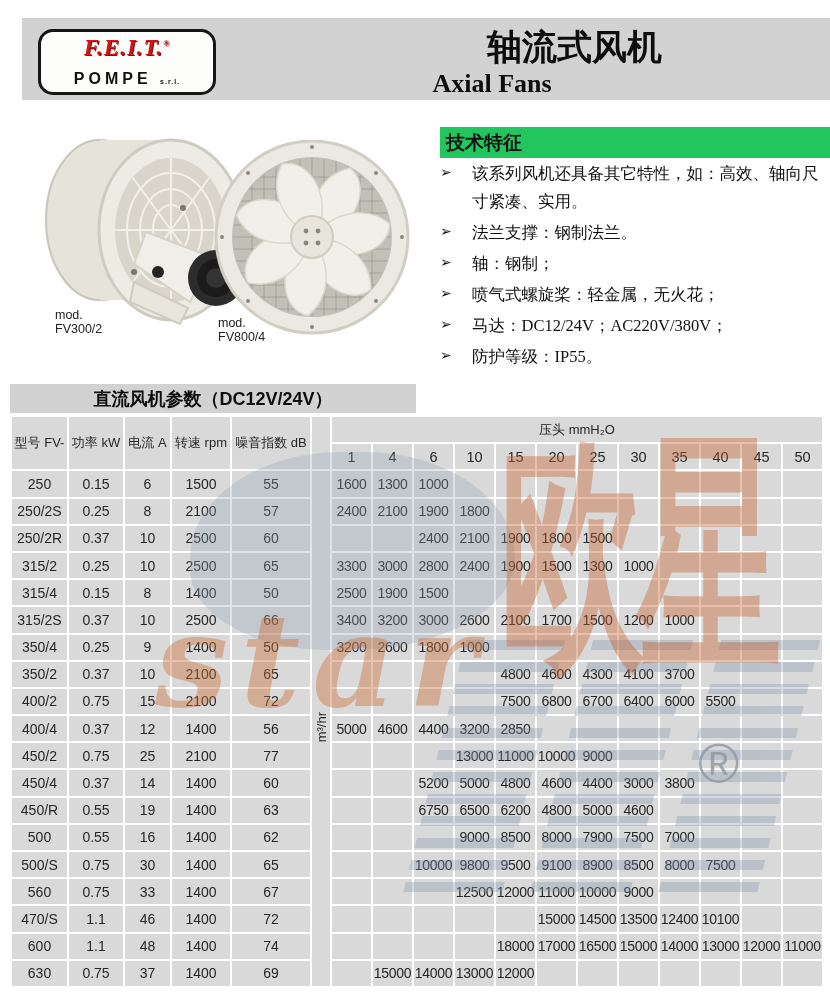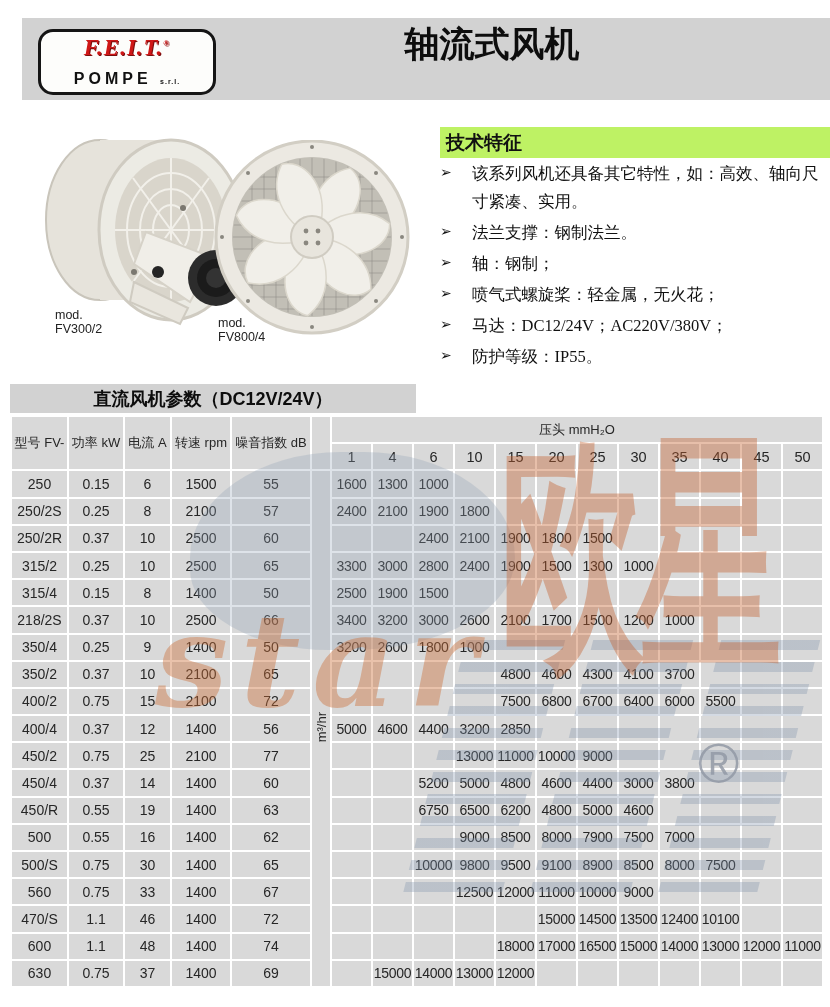--- a/index.html
+++ b/index.html
@@ -12,30 +12,30 @@
   .header-band{position:absolute;left:22px;top:18px;width:808px;height:82px;background:#d2d2d2;}
   .logo{position:absolute;left:16px;top:11px;width:172px;height:60px;background:#fdfdfb;
         border:3.5px solid #151515;border-radius:15px;display:flex;flex-direction:column;
         align-items:center;justify-content:center;gap:10px;}
   .logo-brand{font-family:"Liberation Serif",serif;font-weight:bold;font-style:italic;
         color:#cf1717;font-size:23px;letter-spacing:1px;line-height:1;text-shadow:1px 1px 0 #7a0d0d;}
   .logo-reg{font-size:8px;vertical-align:super;color:#cf1717;}
   .logo-sub{font-weight:bold;color:#111;font-size:16px;letter-spacing:4px;line-height:1.2;}
   .logo-srl{font-size:7px;letter-spacing:1px;color:#111;font-weight:bold;}
   .title-block{position:absolute;left:300px;top:8px;width:340px;text-align:center;}
-  .title-zh{font-family:Liberation Mono, monospace;font-weight:bold;font-size:35px;color:#0d0d0d;line-height:1.25;}
+  .title-zh{font-family:Liberation Serif, serif;font-weight:bold;font-size:35px;color:#0d0d0d;line-height:1.25;text-align:right;}
   .title-en{font-family:"Liberation Serif",serif;font-weight:bold;font-size:26px;color:#0d0d0d;line-height:1.1;}
   
   .fan1{position:absolute;left:38px;top:112px;}
   .fan2{position:absolute;left:210px;top:140px;}
   .photo-label{position:absolute;font-size:12.5px;color:#222;line-height:1.15;}
   .lbl1{left:55px;top:308px;}
   .lbl2{left:218px;top:316px;}
   
-  .features-bar{position:absolute;left:440px;top:127px;width:390px;height:31px;background:#bef264;
+  .features-bar{position:absolute;left:440px;top:127px;width:390px;height:31px;background:#22c55e;
         font-weight:bold;font-size:19px;color:#111;display:flex;align-items:center;padding-left:6px;box-sizing:border-box;}
   .features-list{position:absolute;left:440px;top:160px;width:392px;margin:0;padding:0;list-style:none;}
   .features-list li{display:flex;align-items:flex-start;margin:0 0 3px 0;}
   .blt{width:18px;flex:0 0 18px;font-size:14px;color:#111;padding-top:4px;margin-right:14px;}
   .ftx{font-size:16.5px;line-height:28px;color:#111;font-family:"Liberation Serif",serif;}
   
   .table-title{position:absolute;left:10px;top:384px;width:406px;height:29px;background:#d2d2d2;
         display:flex;align-items:center;justify-content:center;font-weight:bold;font-size:18px;color:#0d0d0d;}
   
   .spec-table{position:absolute;left:10px;top:415px;border-collapse:collapse;table-layout:fixed;z-index:1;}
@@ -63,20 +63,21 @@
 </head>
 <body>
 
 <div class="header-band">
   <div class="logo">
     <div class="logo-brand"><span>F.E.I.T.</span><span class="logo-reg">®</span></div>
     <div class="logo-sub"><span>POMPE</span> <span class="logo-srl">s.r.l.</span></div>
   </div>
   <div class="title-block">
     <div class="title-zh">轴流式风机</div>
+    <div class="title-en">Axial Fans</div>
   </div>
 </div>
 
 <svg class="fan1" width="200" height="235" viewBox="0 0 200 235">
   <ellipse cx="62" cy="108" rx="54" ry="80" fill="#e6e3db" stroke="#c9c5bb" stroke-width="2"></ellipse>
   <rect x="62" y="28" width="66" height="160" fill="#e6e3db"></rect>
   <ellipse cx="133" cy="118" rx="72" ry="90" fill="#ecebe4" stroke="#cfcbc1" stroke-width="3"></ellipse>
   <ellipse cx="133" cy="118" rx="56" ry="72" fill="#d9d5cb"></ellipse>
   <ellipse cx="133" cy="118" rx="44" ry="57" fill="none" stroke="#f2f0ea" stroke-width="2"></ellipse>
   <ellipse cx="133" cy="118" rx="31" ry="41" fill="none" stroke="#f2f0ea" stroke-width="2"></ellipse>
@@ -323,21 +324,21 @@
         <td class="c-val"></td>
         <td class="c-val"></td>
         <td class="c-val"></td>
         <td class="c-val"></td>
         <td class="c-val"></td>
         <td class="c-val"></td>
         <td class="c-val"></td>
         <td class="c-val"></td>
       </tr>
       <tr>
-        <td>218/2S</td>
+        <td>315/2S</td>
         <td>0.37</td>
         <td>10</td>
         <td>2500</td>
         <td>66</td>
         <td class="c-val">3400</td>
         <td class="c-val">3200</td>
         <td class="c-val">3000</td>
         <td class="c-val">2600</td>
         <td class="c-val">2100</td>
         <td class="c-val">1700</td>

